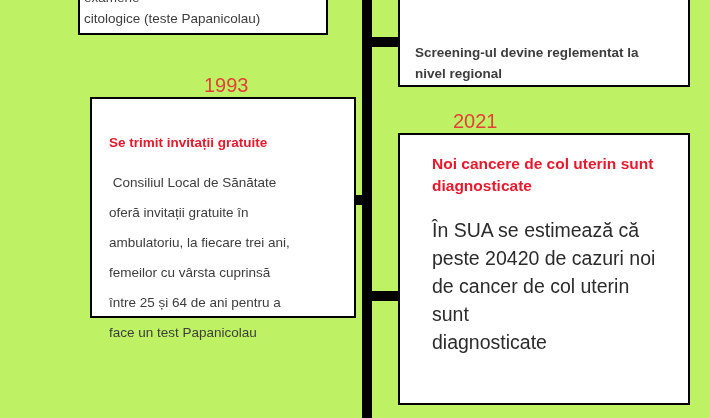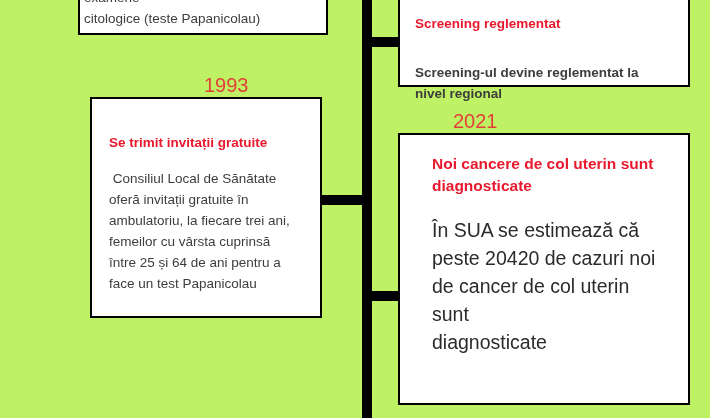--- a/index.html
+++ b/index.html
@@ -35,21 +35,21 @@
 
   
   .event-box {
     position: absolute;
     background: #ffffff;
     border: 2px solid #000000;
     box-sizing: border-box;
   }
   .box-pap { left: 78px; top: -50px; width: 250px; height: 85px; }
   .box-screening { left: 398px; top: -28px; width: 292px; height: 115px; }
-  .box-invitations { left: 90px; top: 97px; width: 232px; height: 221px; }
+  .box-invitations { left: 90px; top: 97px; width: 266px; height: 221px; }
   .box-diagnosed { left: 398px; top: 133px; width: 292px; height: 272px; }
 
   .box-pap .body {
     position: absolute;
     left: 4px; bottom: 4px;
     width: 238px;
   }
   .box-screening .inner { padding: 40px 15px 0 15px; }
   .box-invitations .inner { padding: 34px 20px 0 17px; }
   .box-diagnosed .inner { padding: 18px 24px 0 32px; }
@@ -67,21 +67,21 @@
     line-height: 21.5px;
   }
   .body {
     color: #3d3d3d;
     font-size: 13.5px;
     line-height: 20.5px;
     white-space: pre-wrap;
     margin: 0;
   }
   .box-screening .body { margin-top: 28px; line-height: 21px; font-weight: bold; }
-  .box-invitations .body { margin-top: 15px; line-height: 21px; }
+  .box-invitations .body { margin-top: 15px; line-height: 30px; }
   .box-diagnosed .body {
     margin-top: 20px;
     font-size: 19.5px;
     line-height: 28px;
     color: #2b2b2b;
   }
 
   
   .year-label {
     position: absolute;
@@ -103,21 +103,20 @@
   <div class="connector cap-left conn-invitations"></div>
   <div class="connector cap-right conn-diagnosed"></div>
 
   <div class="event-box box-pap">
     <p class="body">uterin include screening-ul prin examene
 citologice (teste Papanicolau)</p>
   </div>
 
   <div class="event-box box-screening">
     <div class="inner">
-      <p class="event-title">Screening reglementat</p>
       <p class="body">Screening-ul devine reglementat la
 nivel regional</p>
     </div>
   </div>
 
   <div class="year-label year-1996">1993</div>
   <div class="event-box box-invitations">
     <div class="inner">
       <p class="event-title">Se trimit invitații gratuite</p>
       <p class="body"> Consiliul Local de Sănătate

